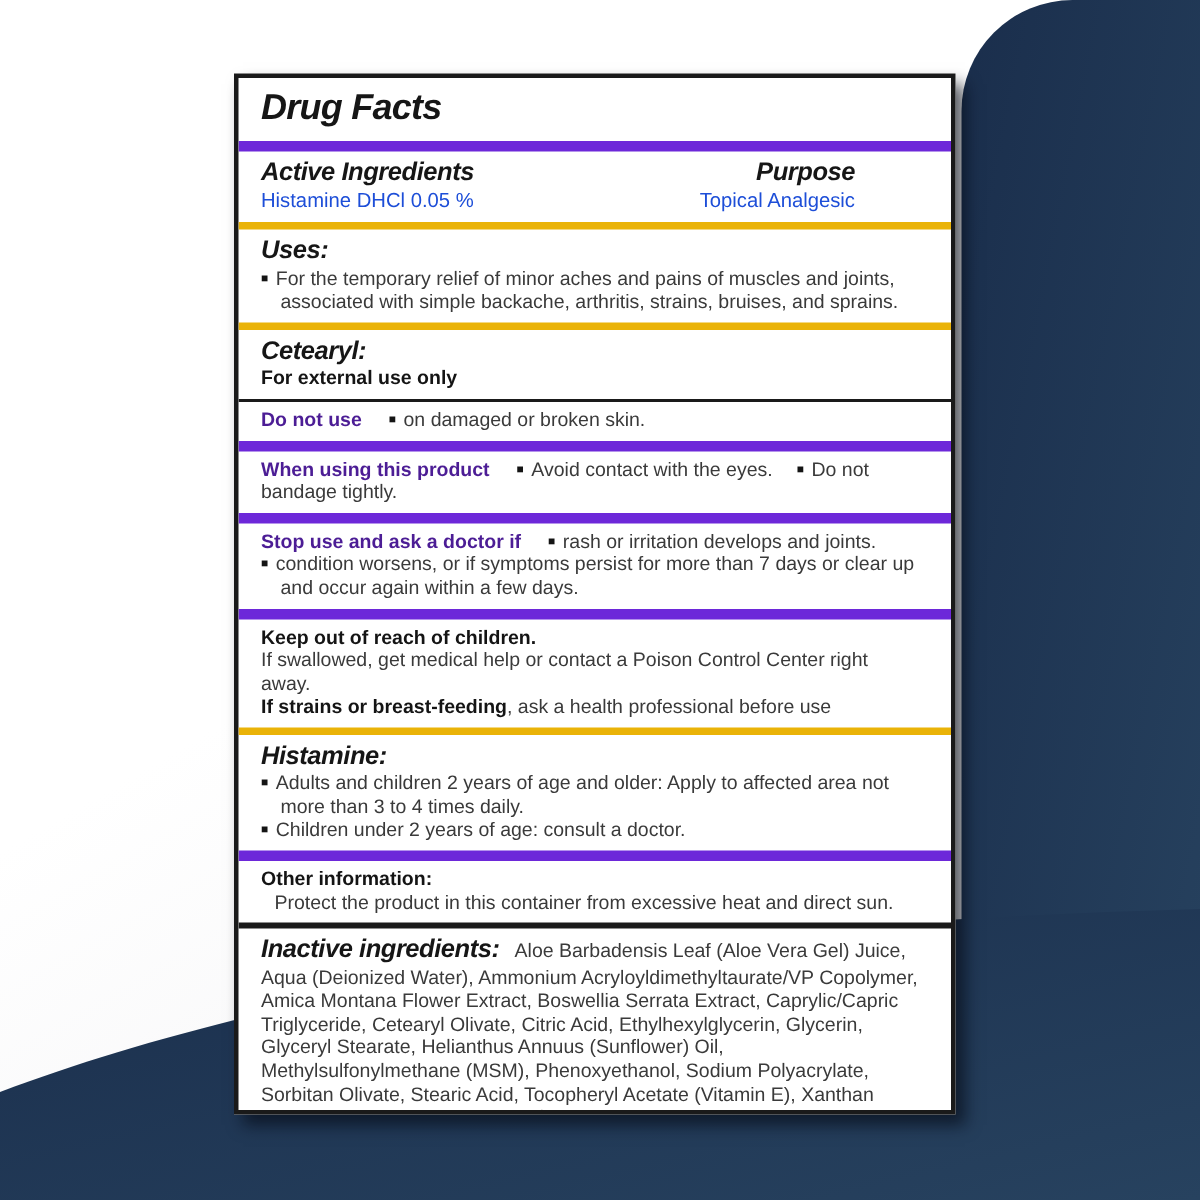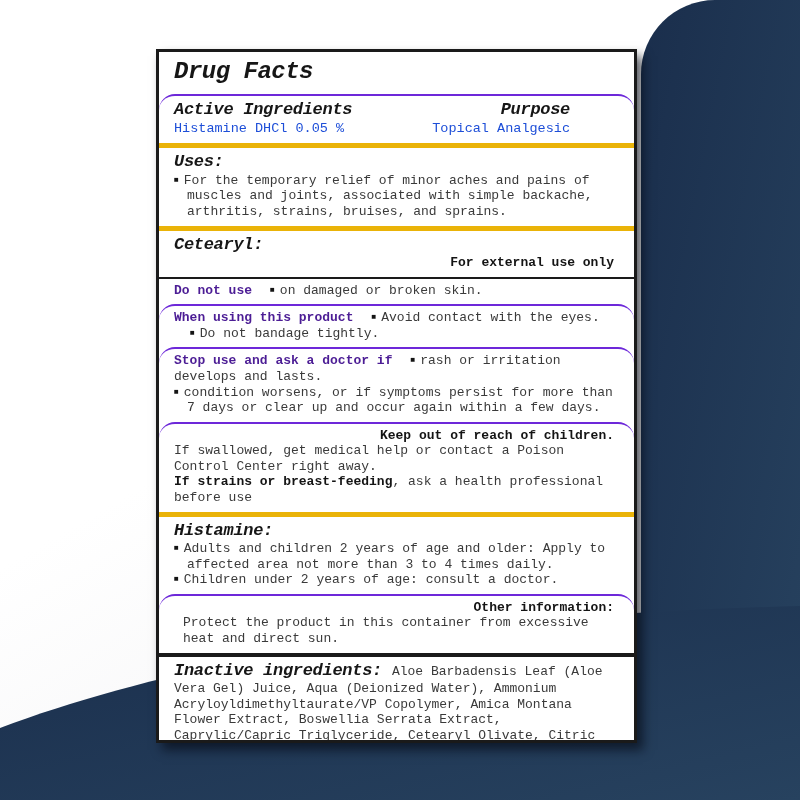--- a/index.html
+++ b/index.html
@@ -1,35 +1,35 @@
 <!DOCTYPE html>
 <html><head>
 <meta charset="utf-8">
 <style>
   html,body{margin:0;padding:0;}
   body{width:800px;height:800px;overflow:hidden;font-family:"Liberation Sans",sans-serif;}
-  .scene{position:relative;width:800px;height:800px;background:linear-gradient(150deg,#ffffff 45%,#f2f2f4 90%);overflow:hidden;font-family:Liberation Mono, monospace;}
+  .scene{position:relative;width:800px;height:800px;background:linear-gradient(150deg,#ffffff 45%,#f2f2f4 90%);overflow:hidden;}
   .bg-svg{position:absolute;left:0;top:0;width:800px;height:800px;display:block;}
 
   .label{
     position:absolute;left:156px;top:49px;width:481px;height:694px;box-sizing:border-box;
     background:#ffffff;border:3px solid #1a1a1a;
     box-shadow:6px 7px 10px rgba(4,9,20,0.65);
     color:#1a1a1a;display:flex;flex-direction:column;overflow:hidden;
   }
   .sec{padding:4px 20px 6px 15px;font-size:13px;line-height:1.2;color:#3a3a3a;}
   .r2{border-top:2px solid #1a1a1a;}
-  .r3{border-top:2px solid #6d28d9;border-radius:16px;}
+  .r3{border-top:7px solid #6d28d9;}
   .r4{border-top:4px solid #1a1a1a;}
   .r5{border-top:5px solid #eab308;}
 
   .title{font-size:24px;font-weight:bold;font-style:italic;color:#161616;letter-spacing:-0.5px;padding-top:6px;padding-bottom:7px;}
   .hd{font-size:17px;font-weight:bold;font-style:italic;color:#161616;letter-spacing:-0.3px;}
   .lead{font-weight:bold;color:#4c1d95;margin-right:18px;}
-  .bold{font-weight:bold;color:#141414;text-align:right;}
+  .bold{font-weight:bold;color:#141414;}
   .sq{font-size:8px;vertical-align:2px;color:#141414;margin-right:5px;}
   .gap{display:inline-block;width:16px;}
   .bline{padding-left:13px;text-indent:-13px;margin:0;}
   p{margin:0;}
 
   .ai-row{display:flex;}
   .ai-left{flex:1;}
   .ai-right{width:56%;box-sizing:border-box;padding-right:44px;text-align:right;}
   .ai-val{font-size:13.5px;color:#1d4ed8;margin-top:1px;}
   .q-sec{margin-top:auto;}
@@ -79,21 +79,21 @@
 
     <div class="sec r2">
       <p><span class="lead">Do not use</span><span class="sq">■</span><span>on damaged or broken skin.</span></p>
     </div>
 
     <div class="sec r3">
       <p><span class="lead">When using this product</span><span class="sq">■</span><span>Avoid contact with the eyes.</span><span class="gap"></span><span class="sq">■</span><span>Do not bandage tightly.</span></p>
     </div>
 
     <div class="sec r3">
-      <p><span class="lead">Stop use and ask a doctor if</span><span class="sq">■</span><span>rash or irritation develops and lasts.</span></p>
+      <p><span class="lead">Stop use and ask a doctor if</span><span class="sq">■</span><span>rash or irritation develops and joints.</span></p>
       <p class="bline"><span class="sq">■</span><span>condition worsens, or if symptoms persist for more than 7 days or clear up and occur again within a few days.</span></p>
     </div>
 
     <div class="sec r3">
       <div class="bold">Keep out of reach of children.</div>
       <p>If swallowed, get medical help or contact a Poison Control Center right away.</p>
       <p><span class="bold">If strains or breast-feeding</span><span>, ask a health professional before use</span></p>
     </div>
 
     <div class="sec r5">

